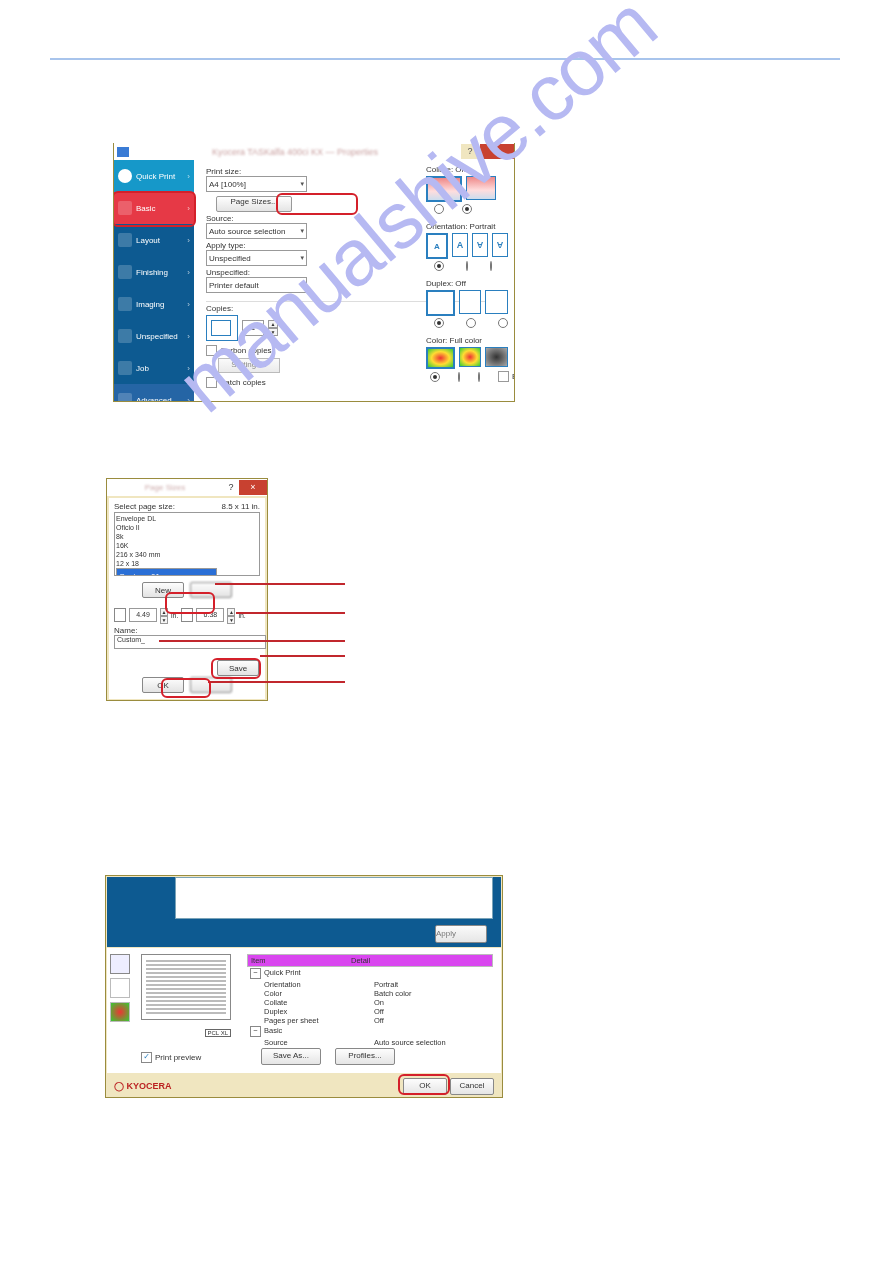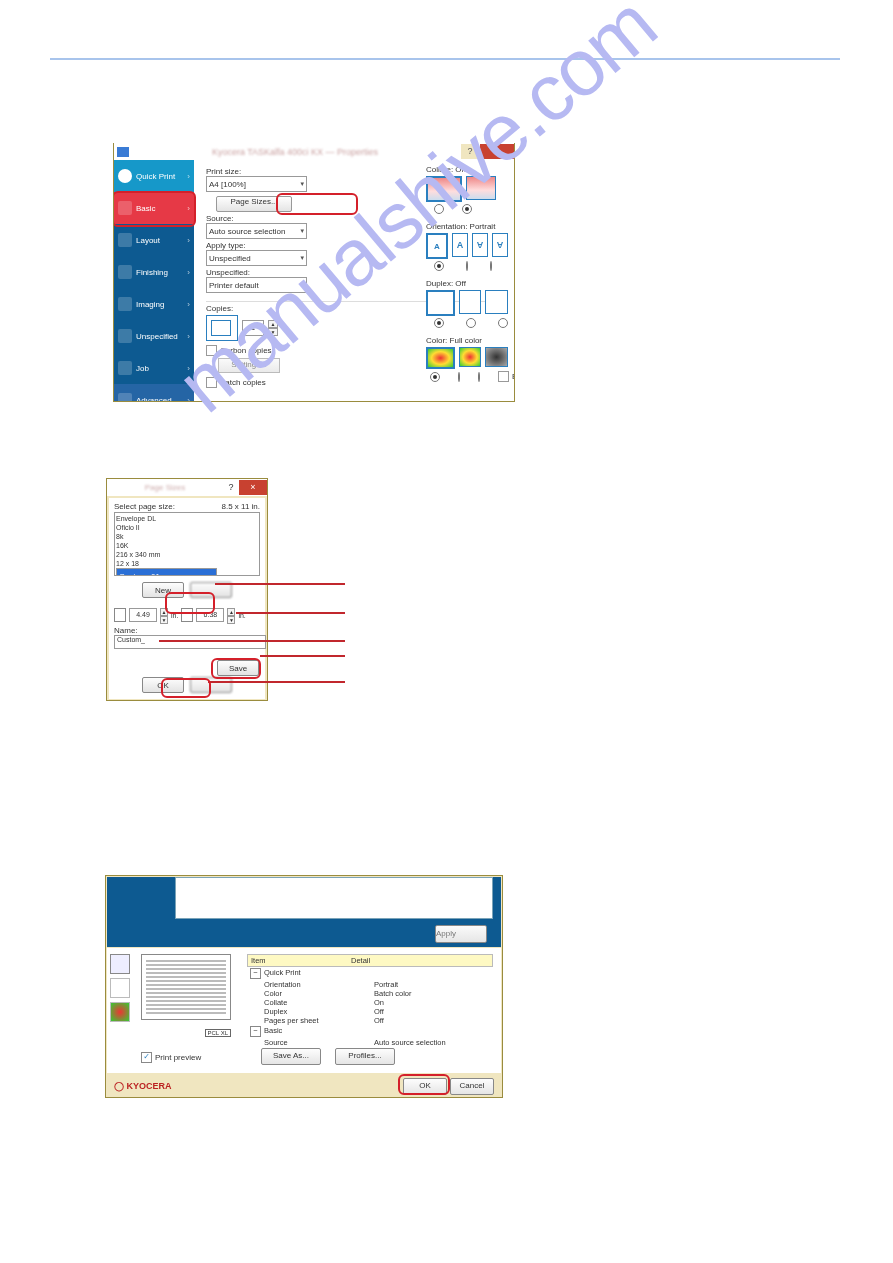--- a/index.html
+++ b/index.html
@@ -78,21 +78,21 @@
   .tabcol{position:absolute;left:3px;top:6px;width:22px}
   .tabcol .tab{width:18px;height:18px;border:1px solid #bbb;margin-bottom:4px;background:#fff;cursor:pointer}
   .tabcol .tab.on{border-color:#888;background:#eef}
   .preview{position:absolute;left:34px;top:6px;width:90px;height:85px}
   .preview .sheet{border:1px solid #888;padding:3px;background:#fff}
   .preview .sheet .line{height:2px;background:#bbb;margin:2px 1px}
   .preview .tag{position:absolute;right:0;bottom:2px;border:1px solid #666;font-size:6px;padding:0 2px;background:#fff}
   .chkpv{position:absolute;left:34px;bottom:10px;display:flex;align-items:center;gap:3px;font-size:8px}
   .chkpv .box{width:9px;height:9px;border:1px solid #888;background:#fff;color:#2a7fbf;text-align:center;line-height:8px;font-size:8px}
   .settbl{position:absolute;left:140px;top:6px;right:8px;font-size:7.5px}
-  .settbl .hdr{display:flex;border:1px solid #bbb;background:#fef9c3;padding:1px 3px}
+  .settbl .hdr{display:flex;border:1px solid #bbb;background:#d946ef;padding:1px 3px}
   .settbl .hdr .c1{width:100px}
   .settbl .sec{padding:1px 3px}
   .settbl .row{display:flex;padding:0 3px}
   .settbl .row .c1{width:110px;padding-left:14px}
   .settbl .tog{display:inline-block;width:9px;height:9px;border:1px solid #888;text-align:center;line-height:8px;margin-right:3px;background:#fff}
   .d3btns{position:absolute;left:154px;bottom:8px;display:flex;gap:14px}
   .d3btns .b{width:58px;height:15px;border:1px solid #888;border-radius:2px;font-size:8px;text-align:center;line-height:14px;background:linear-gradient(#fdfdfd,#e5e5e5);cursor:pointer}
   .footer{position:absolute;left:0;bottom:0;right:0;height:22px;background:#f0e6c0;display:flex;align-items:center;padding:0 8px}
   .footer .logo{font-size:9px;color:#b22;font-weight:bold}
   .footer .fbtns{margin-left:auto;display:flex;gap:3px}

